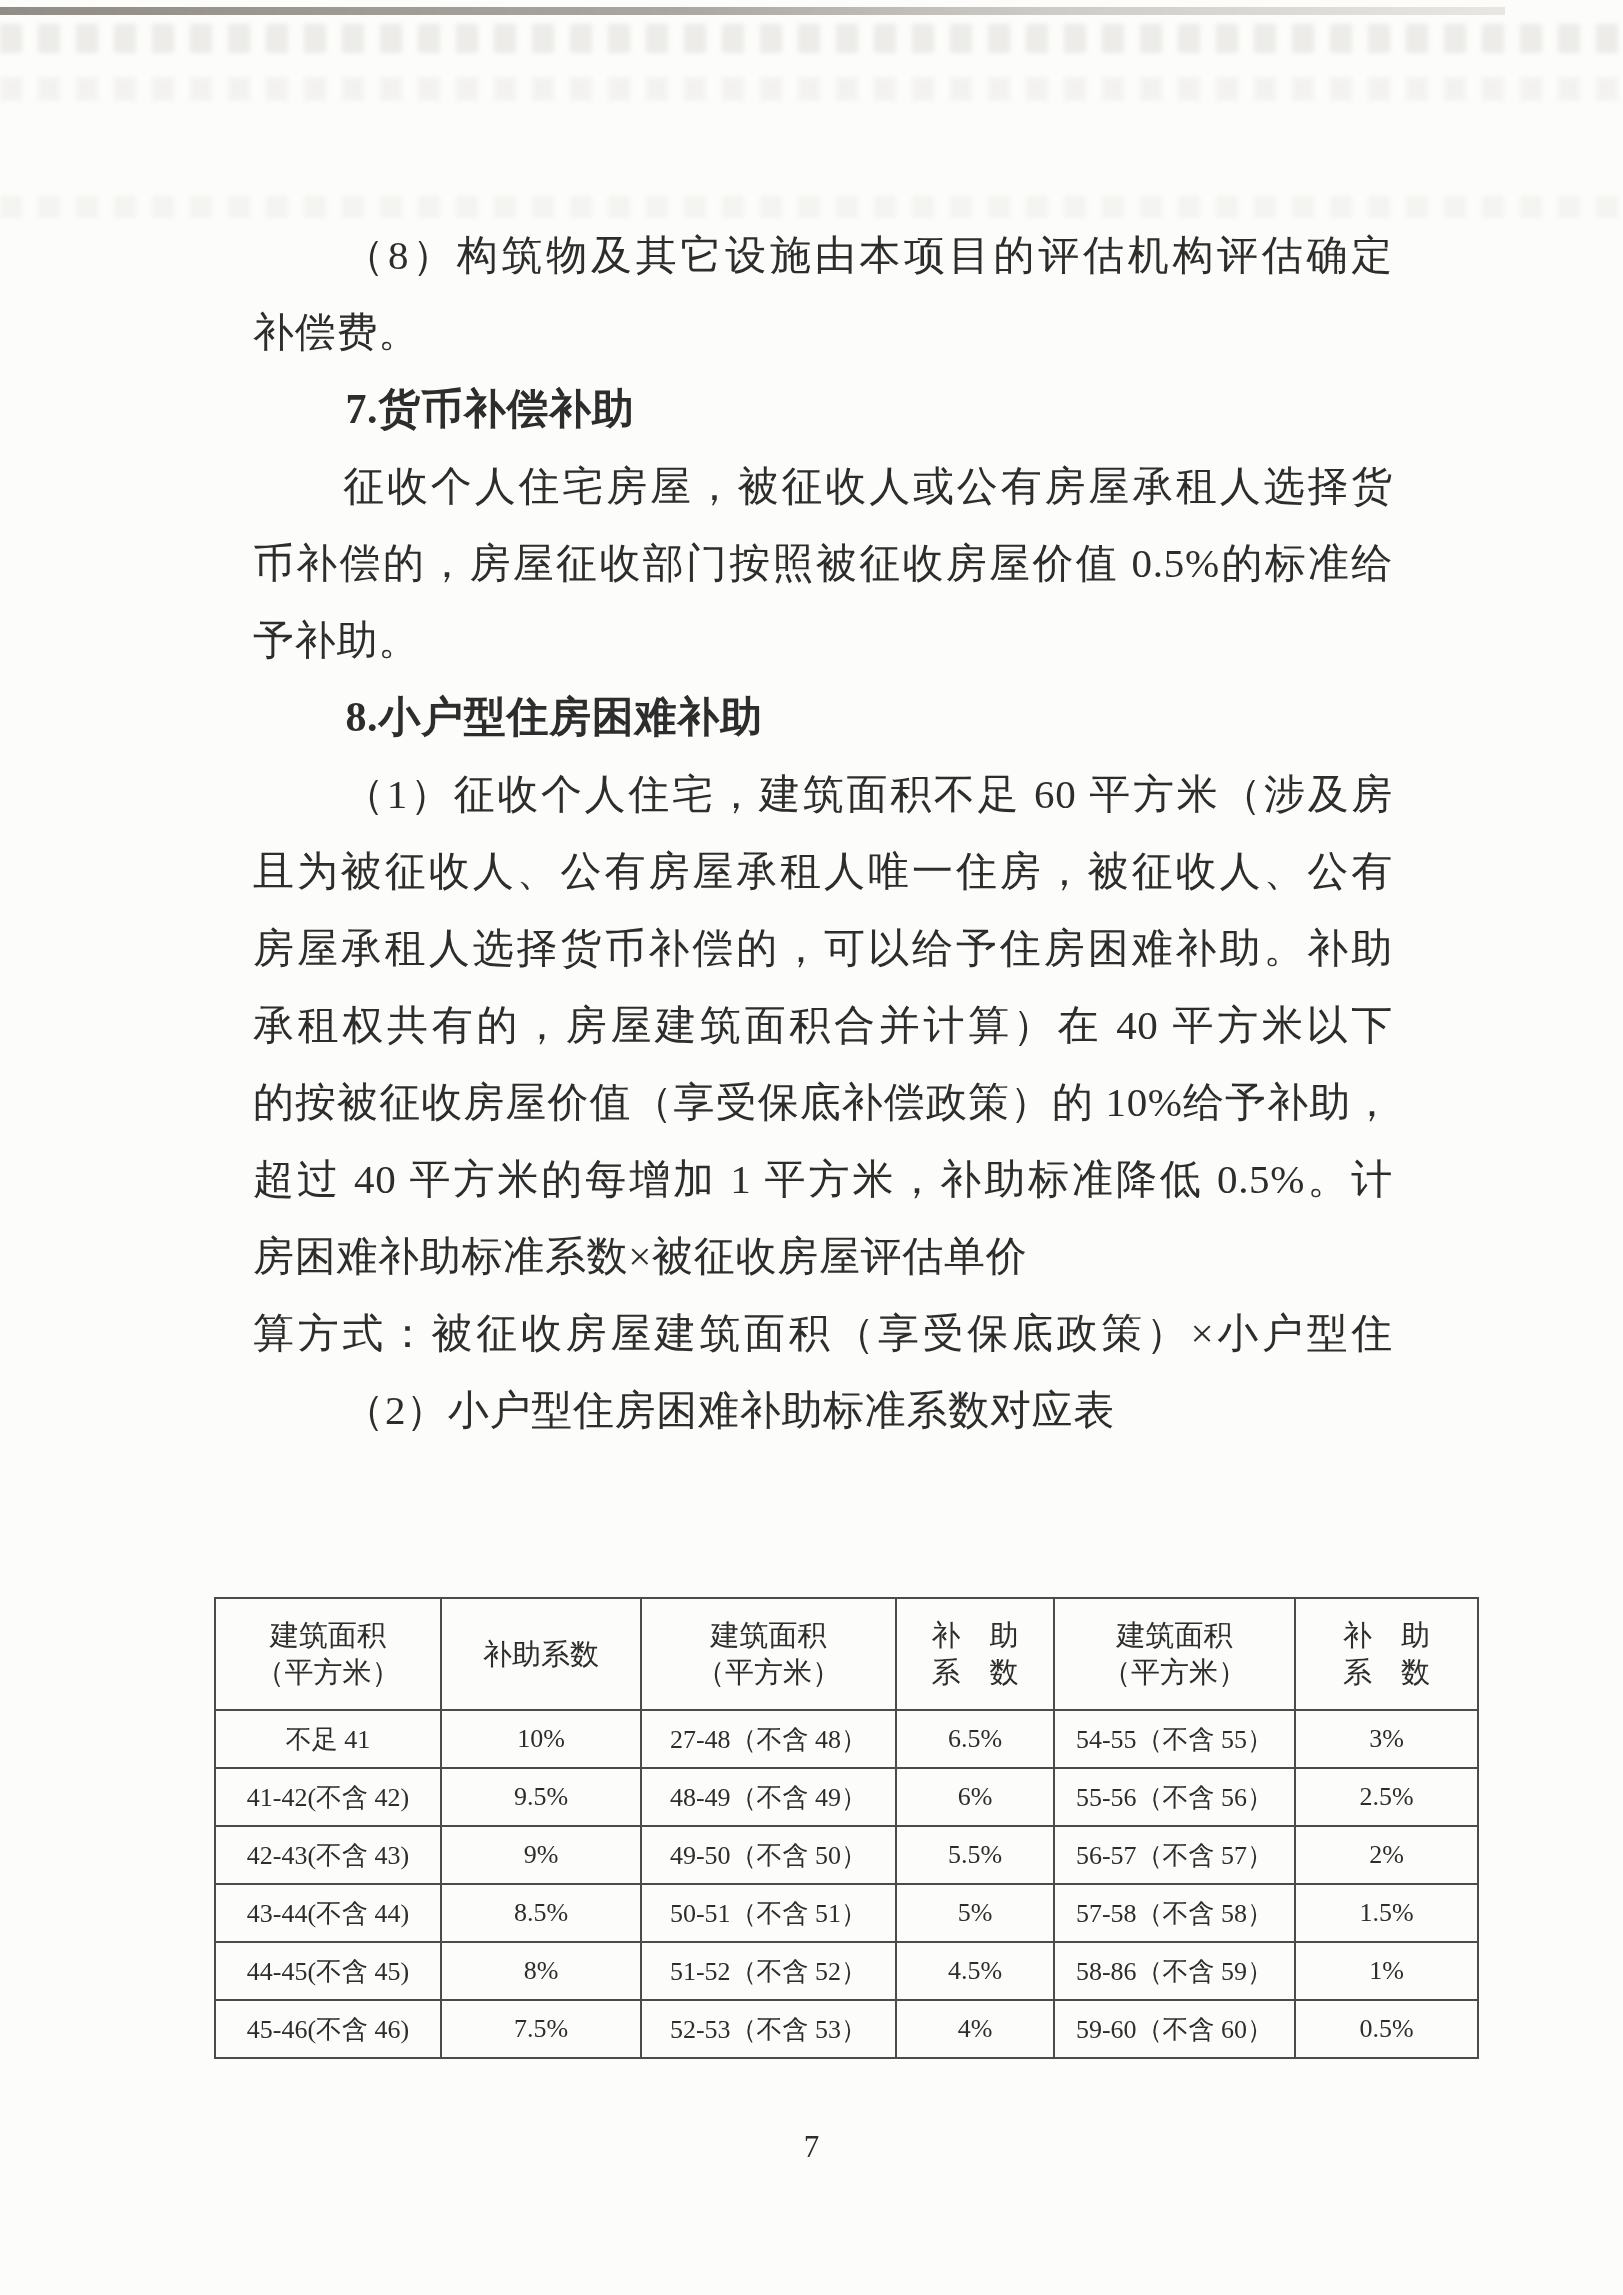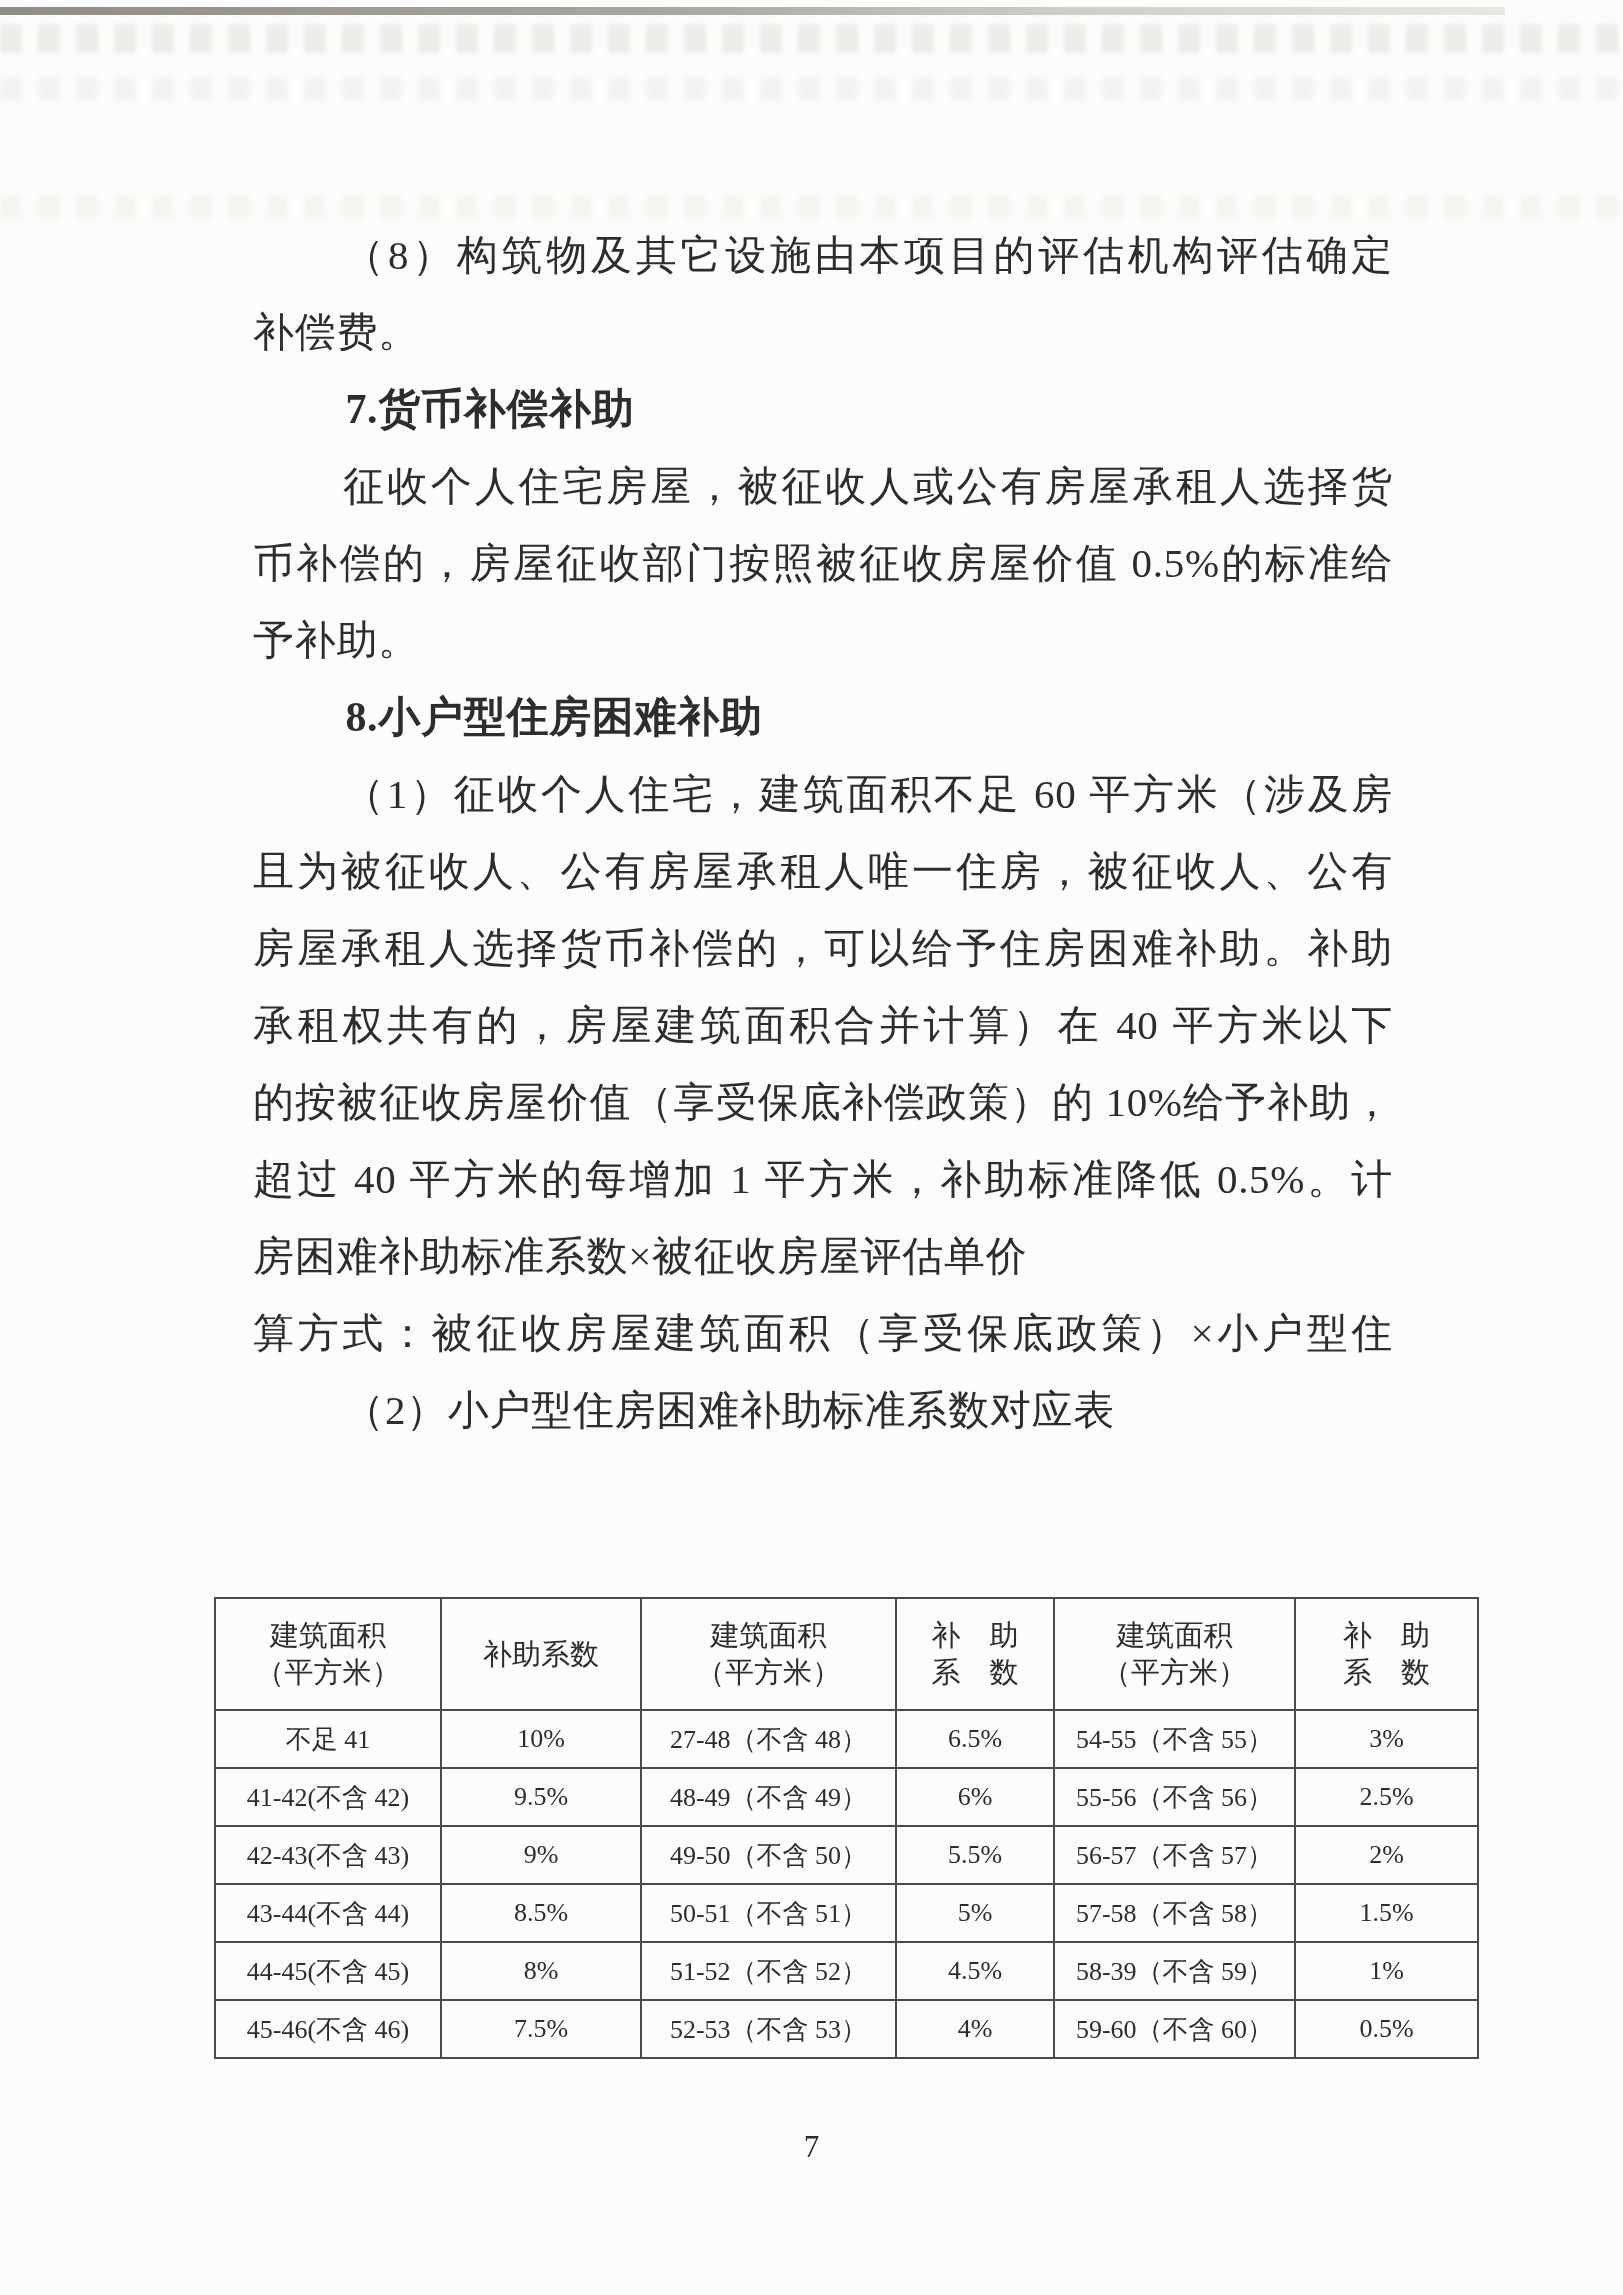--- a/index.html
+++ b/index.html
@@ -193,21 +193,21 @@
           <td>50-51（不含 51）</td>
           <td>5%</td>
           <td>57-58（不含 58）</td>
           <td>1.5%</td>
         </tr>
         <tr class="data">
           <td>44-45(不含 45)</td>
           <td>8%</td>
           <td>51-52（不含 52）</td>
           <td>4.5%</td>
-          <td>58-39（不含 59）</td>
+          <td>58-86（不含 59）</td>
           <td>1%</td>
         </tr>
         <tr class="data">
           <td>45-46(不含 46)</td>
           <td>7.5%</td>
           <td>52-53（不含 53）</td>
           <td>4%</td>
           <td>59-60（不含 60）</td>
           <td>0.5%</td>
         </tr>

